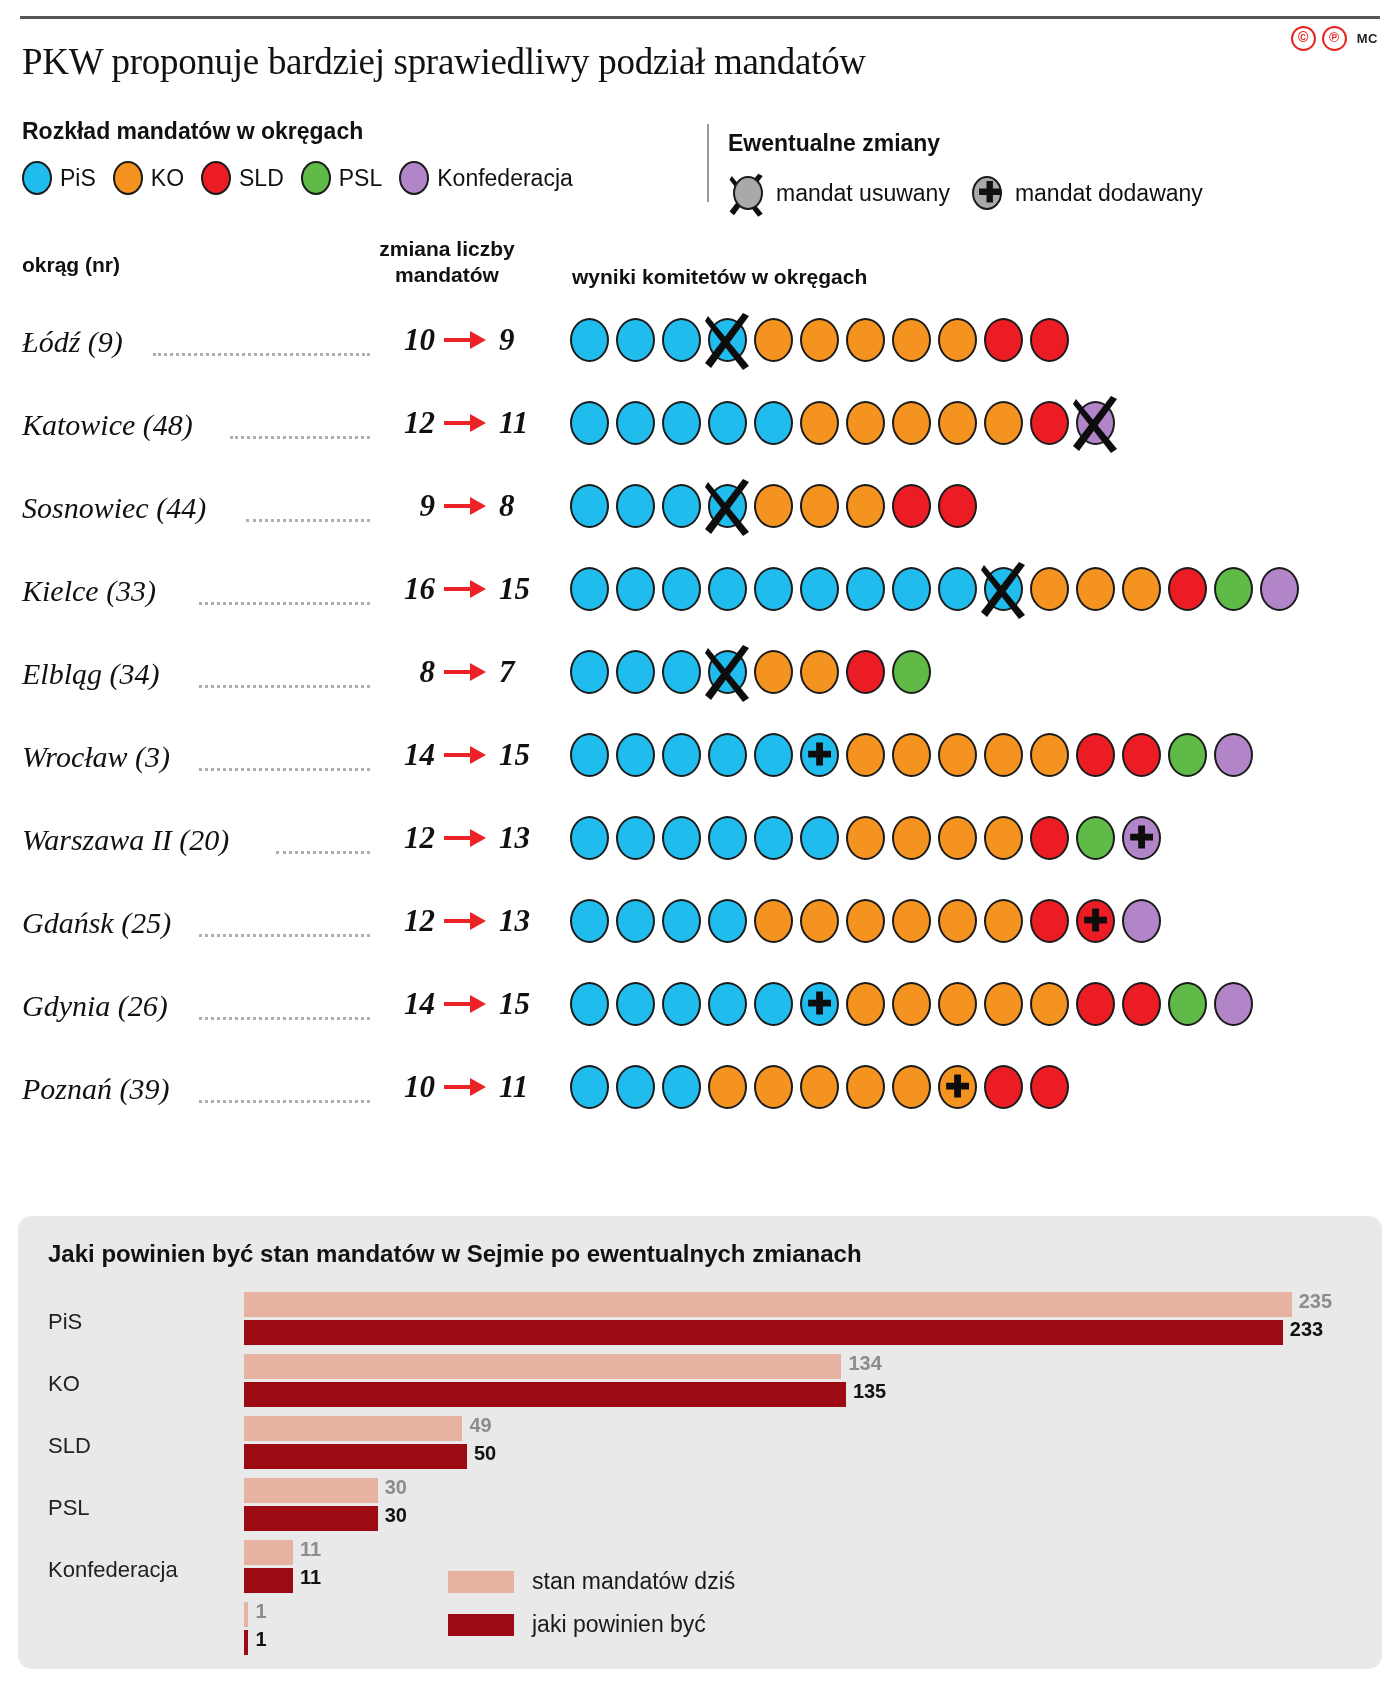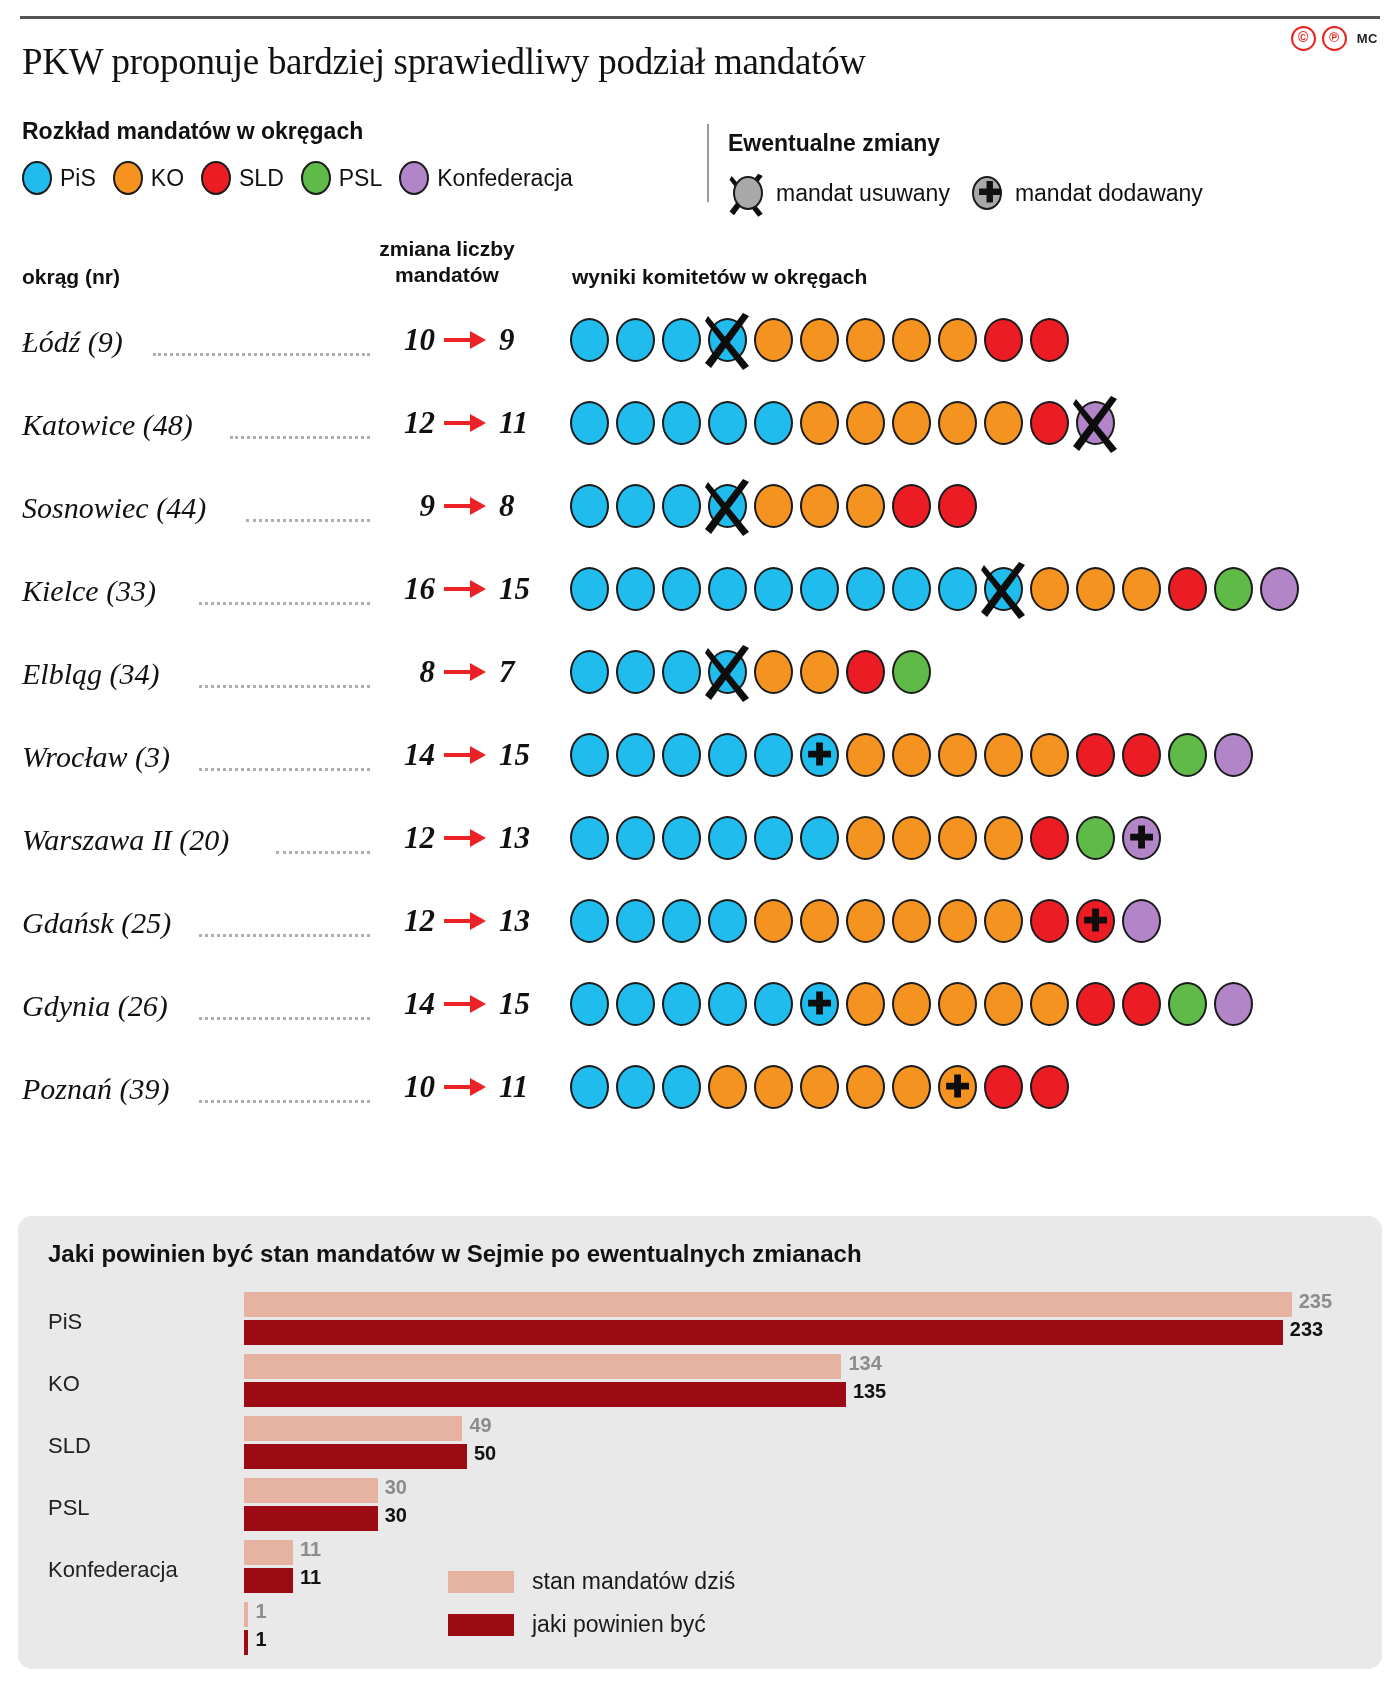--- a/index.html
+++ b/index.html
@@ -42,21 +42,21 @@
   .lg-item{display:flex;align-items:center;gap:8px;}
   .lg-dot{width:30px;height:34px;border-radius:50%;border:2.4px solid #1b1b1b;box-sizing:border-box;}
   .lg-label{font-size:23px;color:#111;}
   .lg-grey{background:#a9a9a9;position:relative;}
   .markwrap{position:relative;width:40px;height:40px;display:inline-block;}
   .markwrap .lg-dot{position:absolute;left:5px;top:3px;}
   .plusglyph{position:absolute;left:11px;top:9px;font-size:28px;font-weight:bold;line-height:22px;color:#111;}
 
   
   .colh{position:absolute;font-size:21px;font-weight:bold;color:#111;text-align:center;line-height:26px;}
-  .colh-okrag{left:22px;top:264px;text-align:left;}
+  .colh-okrag{left:22px;top:252px;text-align:left;}
   .colh-zmiana{left:352px;top:236px;width:190px;}
   .colh-wyniki{left:572px;top:264px;text-align:right;}
 
   
   .rows{position:absolute;left:0;top:312px;width:1400px;}
   .row{position:relative;height:83px;}
   .rname{
     position:absolute;left:22px;top:13px;
     font-family:"Liberation Serif",serif;font-style:italic;font-weight:normal;
     font-size:30px;color:#111;white-space:nowrap;

